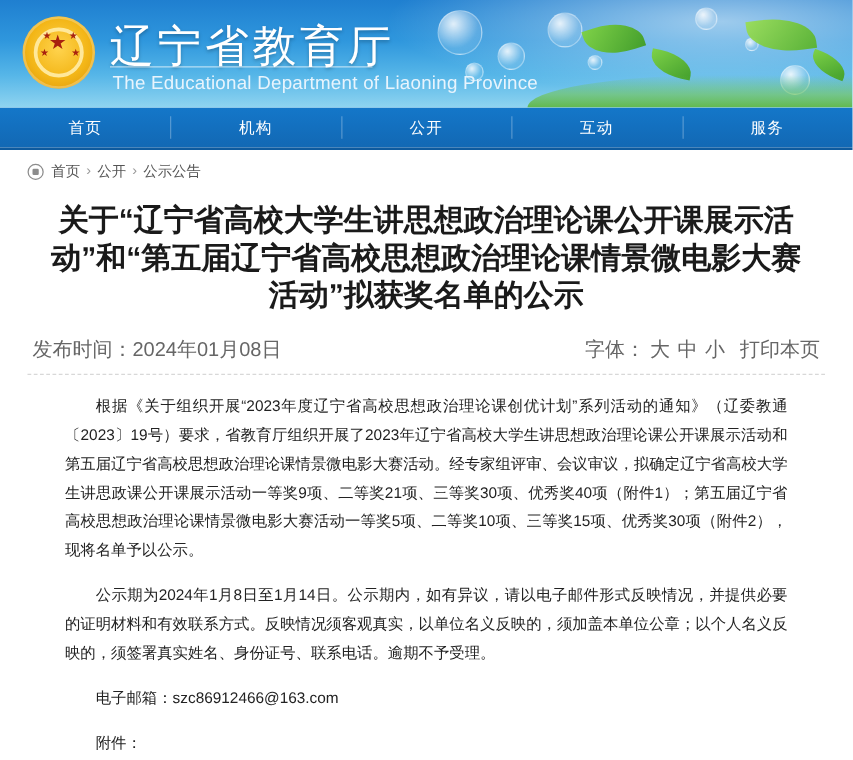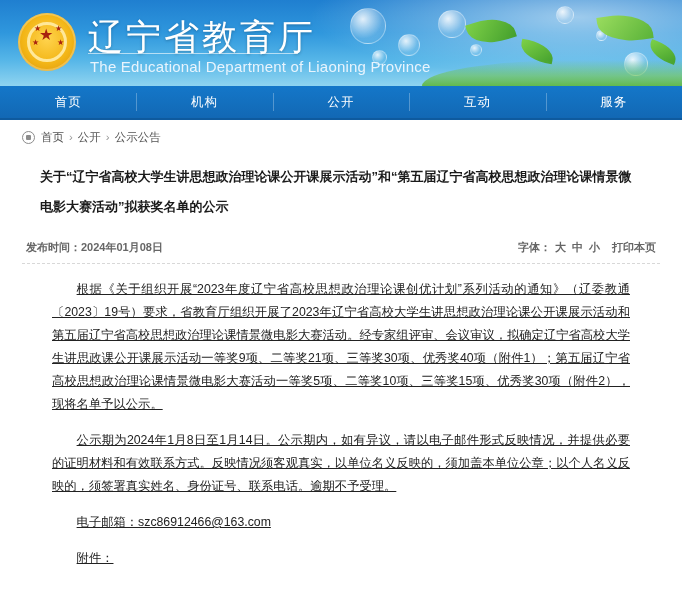--- a/index.html
+++ b/index.html
@@ -181,36 +181,36 @@
   }
   .crumb-sep { margin: 0 5px; color: #999; }
   .crumb-link { color: #555; text-decoration: none; }
 
   
   .content {
     margin: 2px 22px 0 22px;
     background: #fff;
   }
   .doc-title {
-    font-size: 13px;
+    font-size: 24px;
     line-height: 30px;
     font-weight: bold;
     color: #1a1a1a;
+    text-align: center;
     padding: 10px 18px 6px 18px;
     font-family: "Liberation Sans", sans-serif;
   }
   .meta-row {
     display: flex;
     align-items: flex-start;
     justify-content: space-between;
-    font-size: 11px;
+    font-size: 16px;
     color: #666;
     padding: 12px 4px 8px 4px;
     border-bottom: 1px dashed #d8d8d8;
-    font-weight: bold;
   }
   .meta-left { color: #666; }
   .meta-right {
     display: flex;
     align-items: center;
     gap: 2px;
   }
   .fs-label { color: #666; }
   .fs-btn {
     color: #666;
@@ -226,21 +226,20 @@
   .article {
     padding: 14px 30px 0 30px;
     font-size: 12.3px;
     line-height: 23px;
     color: #222;
     text-align: justify;
   }
   .article p {
     margin: 0 0 13px 0;
     text-indent: 2em;
-    text-decoration: underline;
   }
   .article p.attach-item {
     text-indent: 2em;
     margin-bottom: 17px;
   }
 </style>
 </head>
 <body>
 
 <div class="page">

